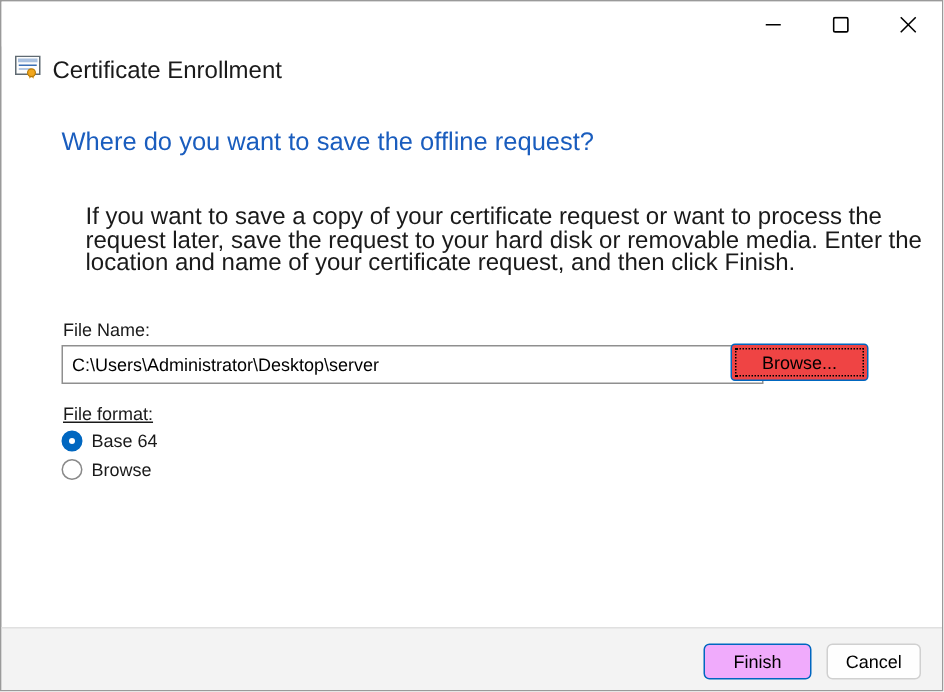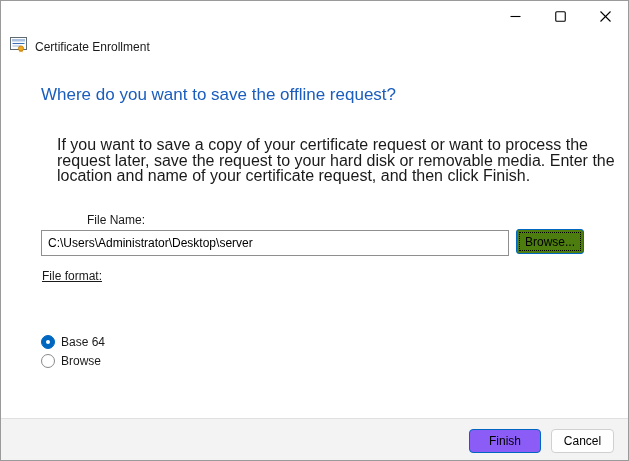--- a/index.html
+++ b/index.html
@@ -25,69 +25,68 @@
     background:transparent;border:none;padding:0;cursor:default;
   }
   .caption-btn svg{display:block;}
 
   
   .wizard-header{
     position:absolute;top:36px;left:9px;
     display:flex;align-items:center;gap:7px;
   }
   .wizard-header .title{
-    font-size:12px;color:#1a1a1a;
+    font-size:16px;color:#1a1a1a;
   }
 
   
   .heading{
     position:absolute;left:40px;top:84px;
     font-size:17px;font-weight:400;
     color:#1a5dbe;
     margin:0;
   }
   .description{
     position:absolute;left:40px;top:120px;width:566px;
     font-size:16px;line-height:15.5px;color:#1a1a1a;
     margin:16px;
   }
 
   .filename-label{
     position:absolute;left:41px;top:212px;
-    font-size:12px;color:#1a1a1a;margin-left:45px;
+    font-size:12px;color:#1a1a1a;
   }
   .filename-input{
     position:absolute;left:40px;top:229px;
     width:468px;height:23px;
     border:1px solid #8f8f8f;
     padding:12px 6px;
     font-size:12px;color:#000000;
     background:#ffffff;
   }
   .browse-btn{
-    position:absolute;left:515px;top:228px;
-    width:68px;height:25px;
-    background:#4d7c0f;
+    position:absolute;left:486px;top:228px;
+    width:92px;height:25px;
+    background:#ef4444;
     border:1px solid #0067c0;
     border-radius:3px;
     font-size:12px;color:#000000;
     outline:1px dotted #000000;
     outline-offset:-4px;
   }
 
   .format-label{
     position:absolute;left:41px;top:268px;
     font-size:12px;color:#1a1a1a;text-decoration:underline;
   }
   .radio-row{
     position:absolute;left:40px;
     display:flex;align-items:center;gap:6px;
     font-size:12px;color:#1a1a1a;
     cursor:default;
-    margin-top:48px;
   }
   .radio-row.base64{top:286px;}
   .radio-row.binary{top:305px;}
   .radio-dot{
     width:14px;height:14px;border-radius:50%;
     position:relative;flex:0 0 auto;
   }
   .radio-dot.selected{
     background:#0067c0;border:1px solid #0067c0;
   }
@@ -101,21 +100,21 @@
 
   
   .footer{
     position:absolute;left:0;right:0;bottom:0;height:42px;
     background:#f3f3f3;
     border-top:1px solid #e0e0e0;
   }
   .finish-btn{
     position:absolute;left:468px;top:10px;
     width:72px;height:24px;
-    background:#8b5cf6;border:1px solid #0067c0;border-radius:4px;
+    background:#f0abfc;border:1px solid #0067c0;border-radius:4px;
     font-size:12px;color:#000000;
   }
   .cancel-btn{
     position:absolute;left:550px;top:10px;
     width:63px;height:24px;
     background:#fefefe;border:1px solid #d0d0d0;border-radius:4px;
     font-size:12px;color:#000000;
   }
 </style>
 </head>

